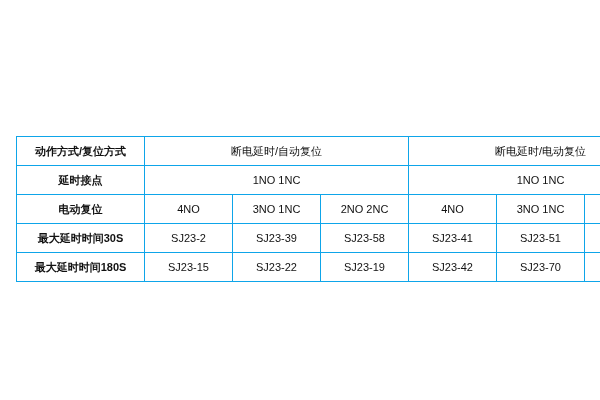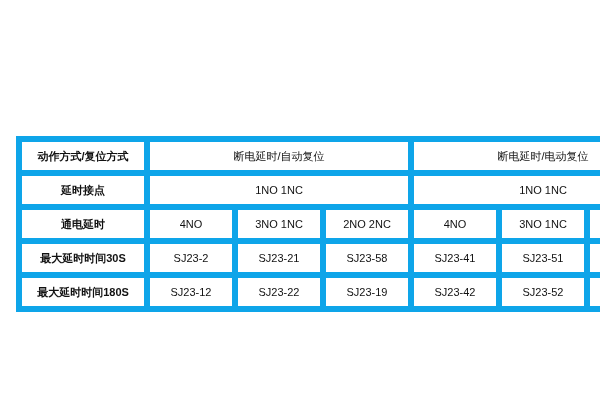--- a/index.html
+++ b/index.html
@@ -24,21 +24,21 @@
     left: 16px;
     top: 136px;
     width: 568px;
   }
   table.spec {
     border-collapse: collapse;
     width: 568px;
     table-layout: fixed;
   }
   table.spec td {
-    border: 6px solid #0ea5e9;
+    border: 1px solid #0ea5e9;
     font-size: 11px;
     color: #111111;
     text-align: center;
     vertical-align: middle;
     height: 28px;
     padding: 0 2px;
     white-space: nowrap;
     font-family: "Liberation Sans", sans-serif;
   }
   td.rowhead {
@@ -68,42 +68,42 @@
             <td class="rowhead">动作方式/复位方式</td>
             <td colspan="3">断电延时/自动复位</td>
             <td colspan="3">断电延时/电动复位</td>
           </tr>
           <tr>
             <td class="rowhead">延时接点</td>
             <td colspan="3">1NO 1NC</td>
             <td colspan="3">1NO 1NC</td>
           </tr>
           <tr>
-            <td class="rowhead">通电延时</td>
+            <td class="rowhead">电动复位</td>
             <td>4NO</td>
             <td>3NO 1NC</td>
             <td>2NO 2NC</td>
             <td>4NO</td>
             <td>3NO 1NC</td>
             <td>2NO 2NC</td>
           </tr>
           <tr>
             <td class="rowhead">最大延时时间30S</td>
             <td>SJ23-2</td>
-            <td>SJ23-21</td>
+            <td>SJ23-39</td>
             <td>SJ23-58</td>
             <td>SJ23-41</td>
             <td>SJ23-51</td>
             <td>SJ23-61</td>
           </tr>
           <tr>
             <td class="rowhead">最大延时时间180S</td>
-            <td>SJ23-12</td>
+            <td>SJ23-15</td>
             <td>SJ23-22</td>
             <td>SJ23-19</td>
             <td>SJ23-42</td>
-            <td>SJ23-52</td>
+            <td>SJ23-70</td>
             <td>SJ23-62</td>
           </tr>
         </tbody>
     </table>
   </div>
 </div>
 
 </body></html>

